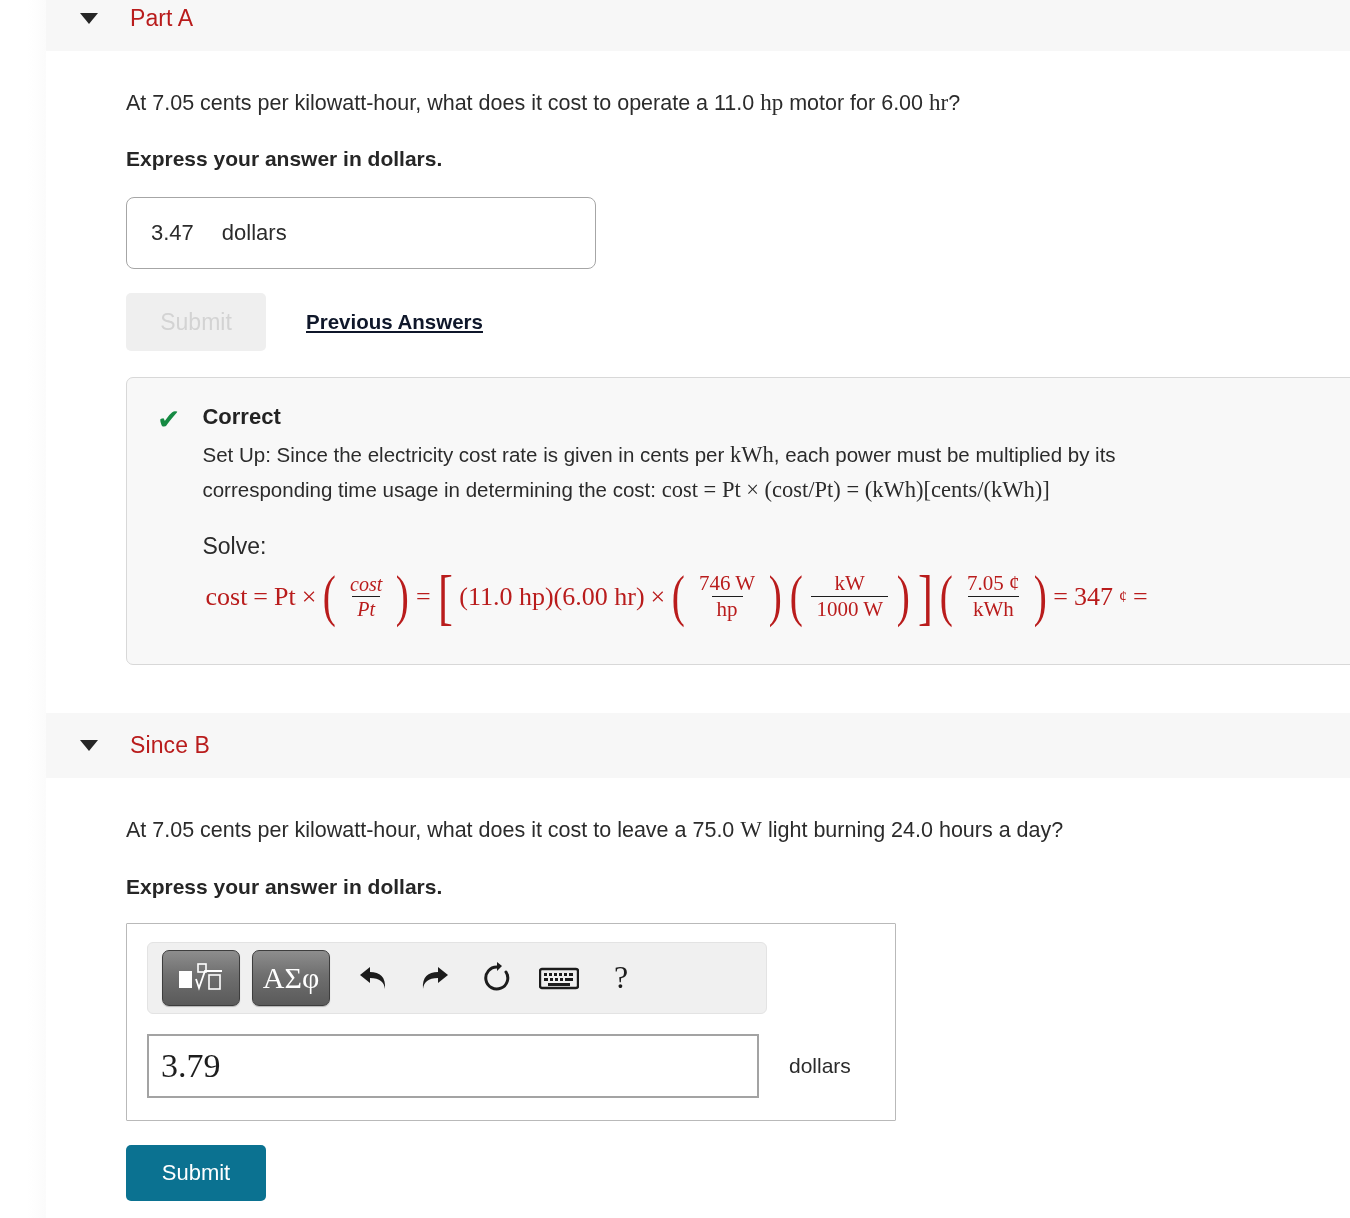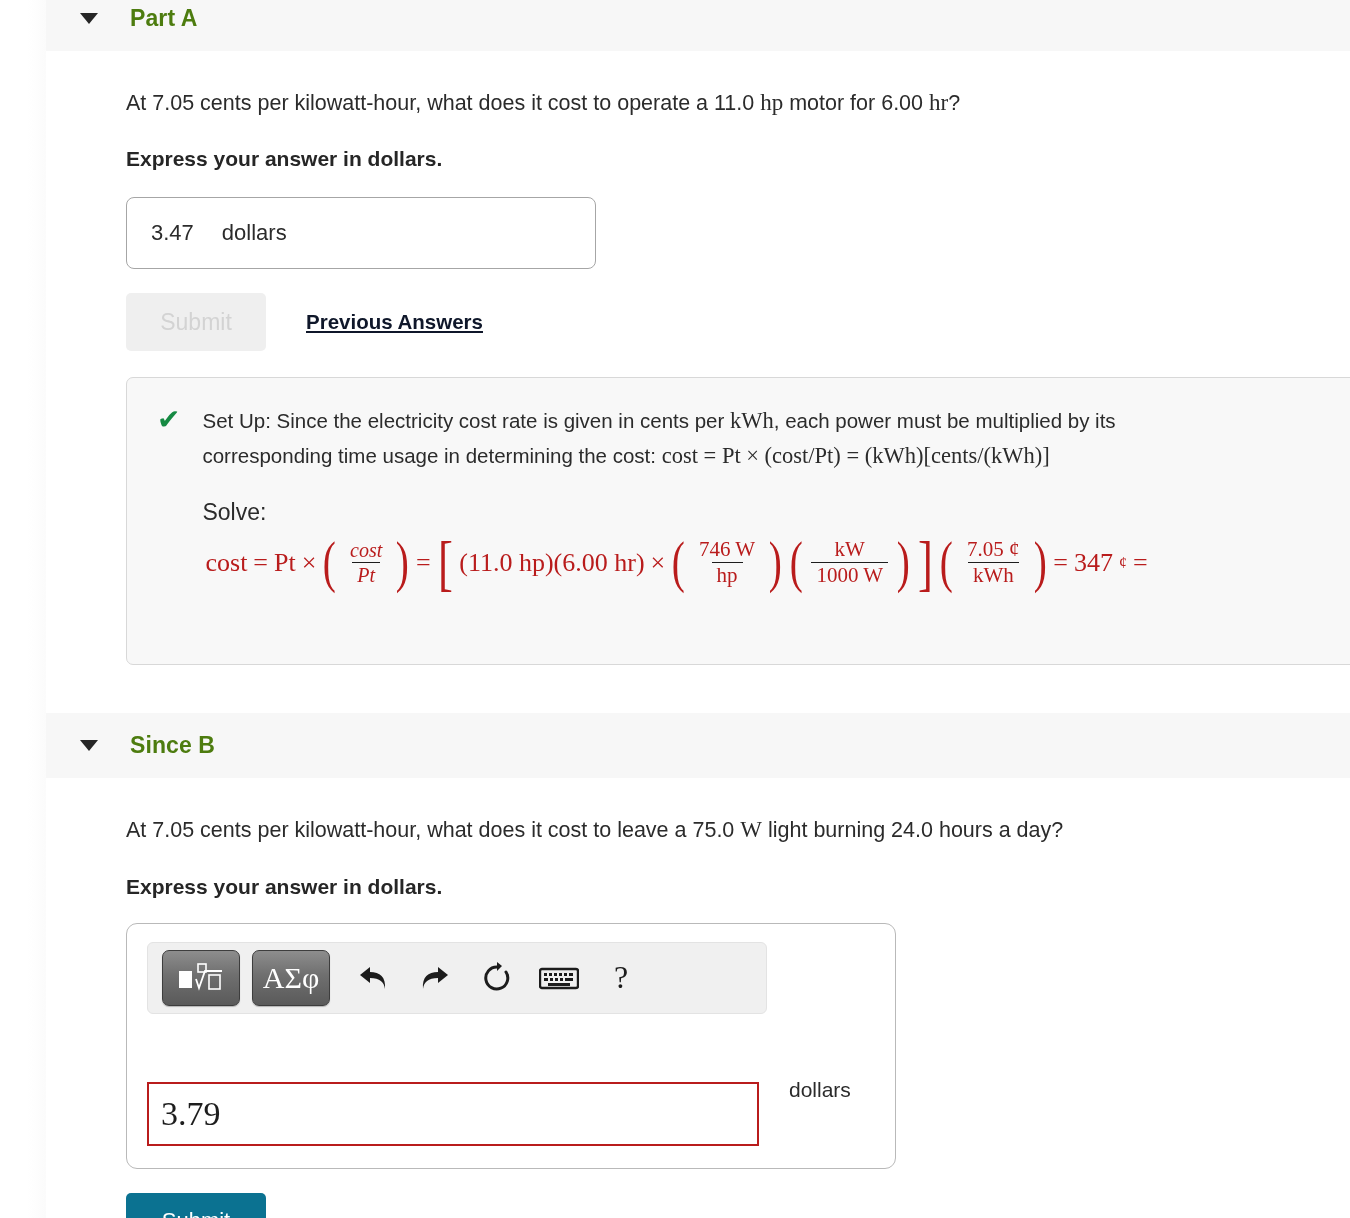--- a/index.html
+++ b/index.html
@@ -54,22 +54,22 @@
   .disclosure-triangle {
     width: 0; height: 0;
     border-left: 9px solid transparent;
     border-right: 9px solid transparent;
     border-top: 11px solid #262626;
     margin-right: 32px;
     cursor: pointer;
   }
   .part-title {
     font-size: 23px;
-    font-weight: bold;
-    color: #4d7c0f;
+    font-weight: normal;
+    color: #b91c1c;
     letter-spacing: 0.1px;
   }
 
   
   .part-body {
     padding: 0 0 0 80px;
     background: #ffffff;
   }
 
   .question-text {
@@ -218,21 +218,21 @@
   .frac .num { padding: 0 5px 1px 5px; font-size: 21px; }
   .frac .den { padding: 1px 5px 0 5px; font-size: 21px; border-top: 1.4px solid #1d1d1d; }
   .frac.italicfrac .num, .frac.italicfrac .den { font-style: italic; font-size: 20px; }
   .cents { font-size: 16px; }
 
   
   .answer-widget {
     margin-top: 24px;
     width: 770px;
     border: 1px solid #b9b9b9;
-    border-radius: 11px;
+    border-radius: 1px;
     background: #ffffff;
     padding: 18px 20px 22px 20px;
     box-sizing: border-box;
   }
   .math-toolbar {
     background: #f0f0f0;
     border: 1px solid #e3e3e3;
     border-radius: 6px;
     height: 72px;
     display: flex;
@@ -277,31 +277,30 @@
   }
 
   .answer-entry-row {
     margin-top: 20px;
     display: flex;
     align-items: center;
   }
   .mathquill-input {
     width: 612px;
     height: 64px;
-    border: 2px solid #b91c1c;
+    border: 2px solid #a3a3a3;
     background: #ffffff;
     display: flex;
     align-items: center;
     padding-left: 12px;
     box-sizing: border-box;
     font-family: "Liberation Serif", serif;
     font-size: 34px;
     color: #1d1d1d;
     cursor: text;
-    margin-top: 48px;
   }
   .units-label {
     margin-left: 30px;
     font-size: 21px;
     color: #2b2b2b;
   }
 
   .submit-teal {
     margin-top: 24px;
     width: 140px;
@@ -345,20 +344,21 @@
 
       <div class="action-row">
         <button class="submit-disabled">Submit</button>
         <span class="previous-answers">Previous Answers</span>
       </div>
 
       <div class="feedback-panel">
         <div class="feedback-head">
           <div class="check-icon">✔</div>
           <div class="feedback-col">
+            <div class="feedback-title">Correct</div>
 
             <div class="feedback-body">
               <span>Set Up: Since the electricity cost rate is given in cents per </span><span class="mathinline">kWh</span><span>, each power must be multiplied by its</span>
             </div>
 
             <div class="feedback-body">
               <span>corresponding time usage in determining the cost: </span><span class="mathinline">cost = Pt × (cost/Pt) = (kWh)[cents/(kWh)]</span>
             </div>
 
             <div class="solve-label">Solve:</div>

